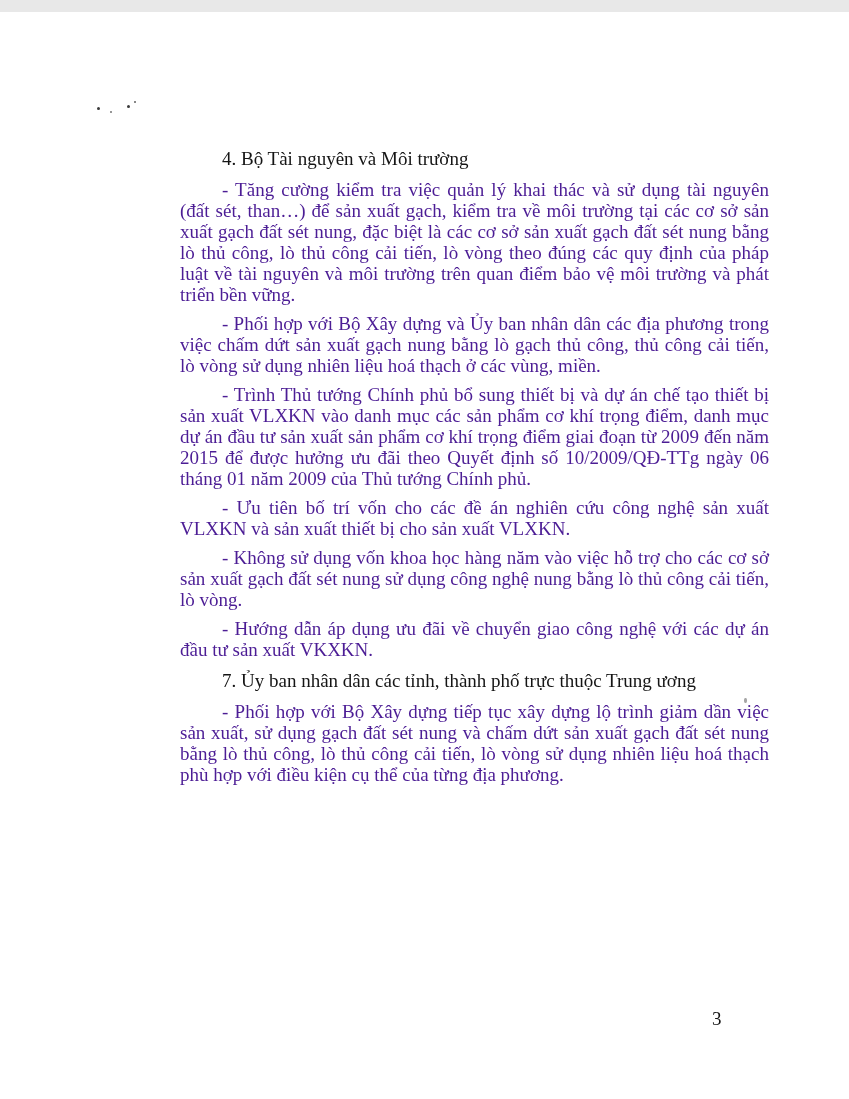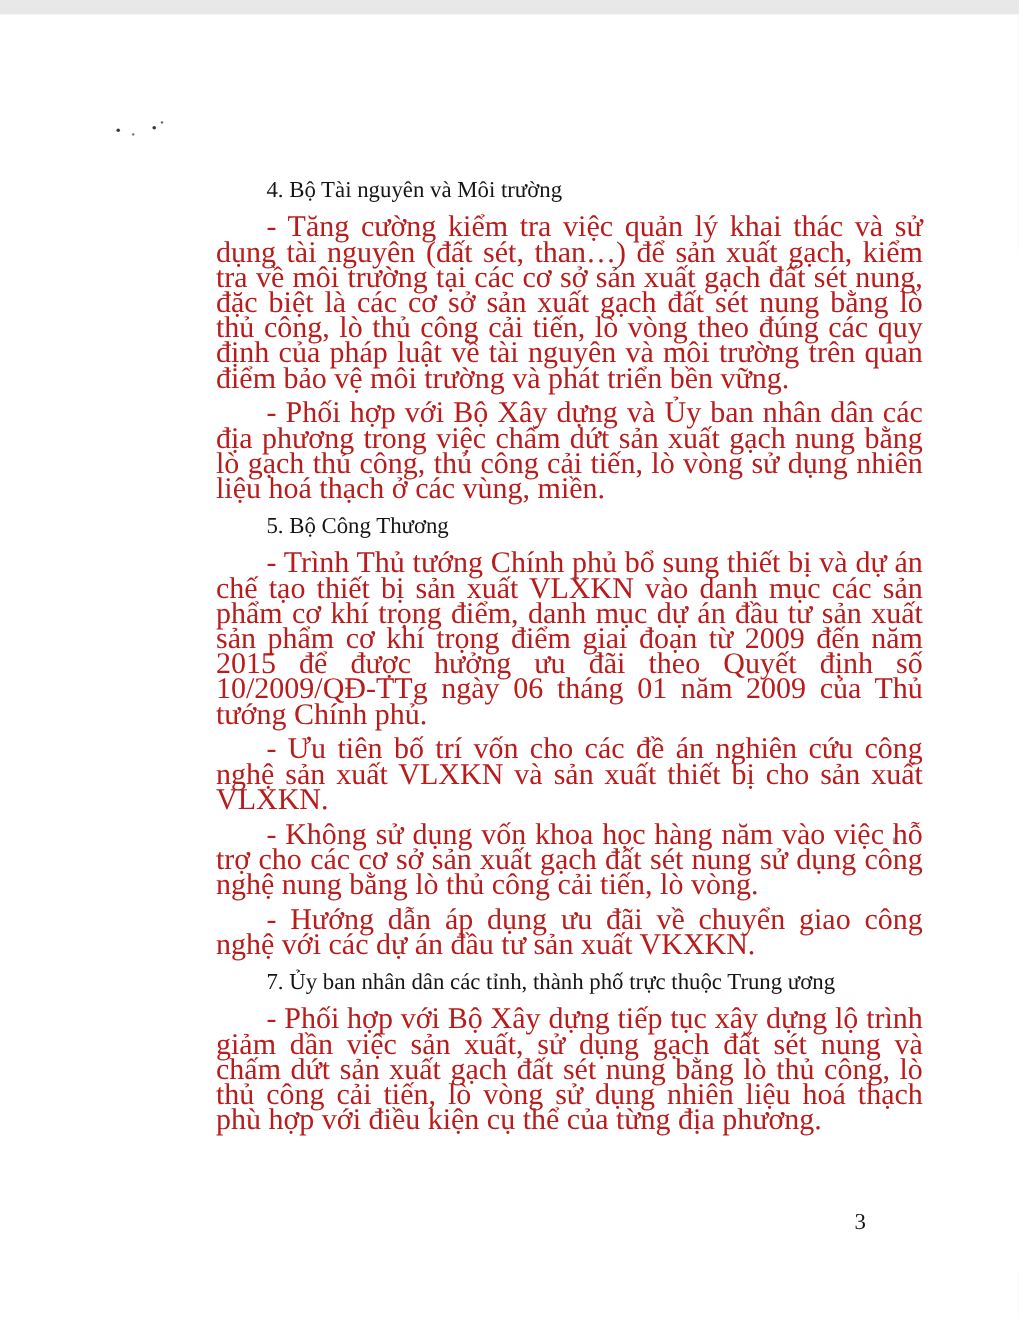--- a/index.html
+++ b/index.html
@@ -26,26 +26,26 @@
   }
   .content h2 {
     font-size: 19px;
     line-height: 21px;
     font-weight: normal;
     margin: 10px 0;
     text-indent: 42px;
     color: #151515;
   }
   .content p {
-    font-size: 25px;
+    font-size: 19px;
     line-height: 21px;
     margin: 8px 0;
     text-align: justify;
     text-indent: 42px;
-    color: #b91c1c;
+    color: #4c1d95;
   }
   .page-number {
     position: absolute;
     left: 712px;
     top: 996px;
     font-size: 19px;
     color: #151515;
   }
   .speck {
     position: absolute;
@@ -68,21 +68,20 @@
   <span class="speck s3"></span>
   <span class="speck s4"></span>
   <span class="speck s5"></span>
 
   <div class="content">
 
     <h2>4. Bộ Tài nguyên và Môi trường</h2>
     <p>- Tăng cường kiểm tra việc quản lý khai thác và sử dụng tài nguyên (đất sét, than…) để sản xuất gạch, kiểm tra về môi trường tại các cơ sở sản xuất gạch đất sét nung, đặc biệt là các cơ sở sản xuất gạch đất sét nung bằng lò thủ công, lò thủ công cải tiến, lò vòng theo đúng các quy định của pháp luật về tài nguyên và môi trường trên quan điểm bảo vệ môi trường và phát triển bền vững.</p>
     <p>- Phối hợp với Bộ Xây dựng và Ủy ban nhân dân các địa phương trong việc chấm dứt sản xuất gạch nung bằng lò gạch thủ công, thủ công cải tiến, lò vòng sử dụng nhiên liệu hoá thạch ở các vùng, miền.</p>
 
-    <h2>5. Bộ Công Thương</h2>
     <p>- Trình Thủ tướng Chính phủ bổ sung thiết bị và dự án chế tạo thiết bị sản xuất VLXKN vào danh mục các sản phẩm cơ khí trọng điểm, danh mục dự án đầu tư sản xuất sản phẩm cơ khí trọng điểm giai đoạn từ 2009 đến năm 2015 để được hưởng ưu đãi theo Quyết định số 10/2009/QĐ-TTg ngày 06 tháng 01 năm 2009 của Thủ tướng Chính phủ.</p>
 
     <p>- Ưu tiên bố trí vốn cho các đề án nghiên cứu công nghệ sản xuất VLXKN và sản xuất thiết bị cho sản xuất VLXKN.</p>
     <p>- Không sử dụng vốn khoa học hàng năm vào việc hỗ trợ cho các cơ sở sản xuất gạch đất sét nung sử dụng công nghệ nung bằng lò thủ công cải tiến, lò vòng.</p>
     <p>- Hướng dẫn áp dụng ưu đãi về chuyển giao công nghệ với các dự án đầu tư sản xuất VKXKN.</p>
 
     <h2>7. Ủy ban nhân dân các tỉnh, thành phố trực thuộc Trung ương</h2>
     <p>- Phối hợp với Bộ Xây dựng tiếp tục xây dựng lộ trình giảm dần việc sản xuất, sử dụng gạch đất sét nung và chấm dứt sản xuất gạch đất sét nung bằng lò thủ công, lò thủ công cải tiến, lò vòng sử dụng nhiên liệu hoá thạch phù hợp với điều kiện cụ thể của từng địa phương.</p>
 
   </div>

